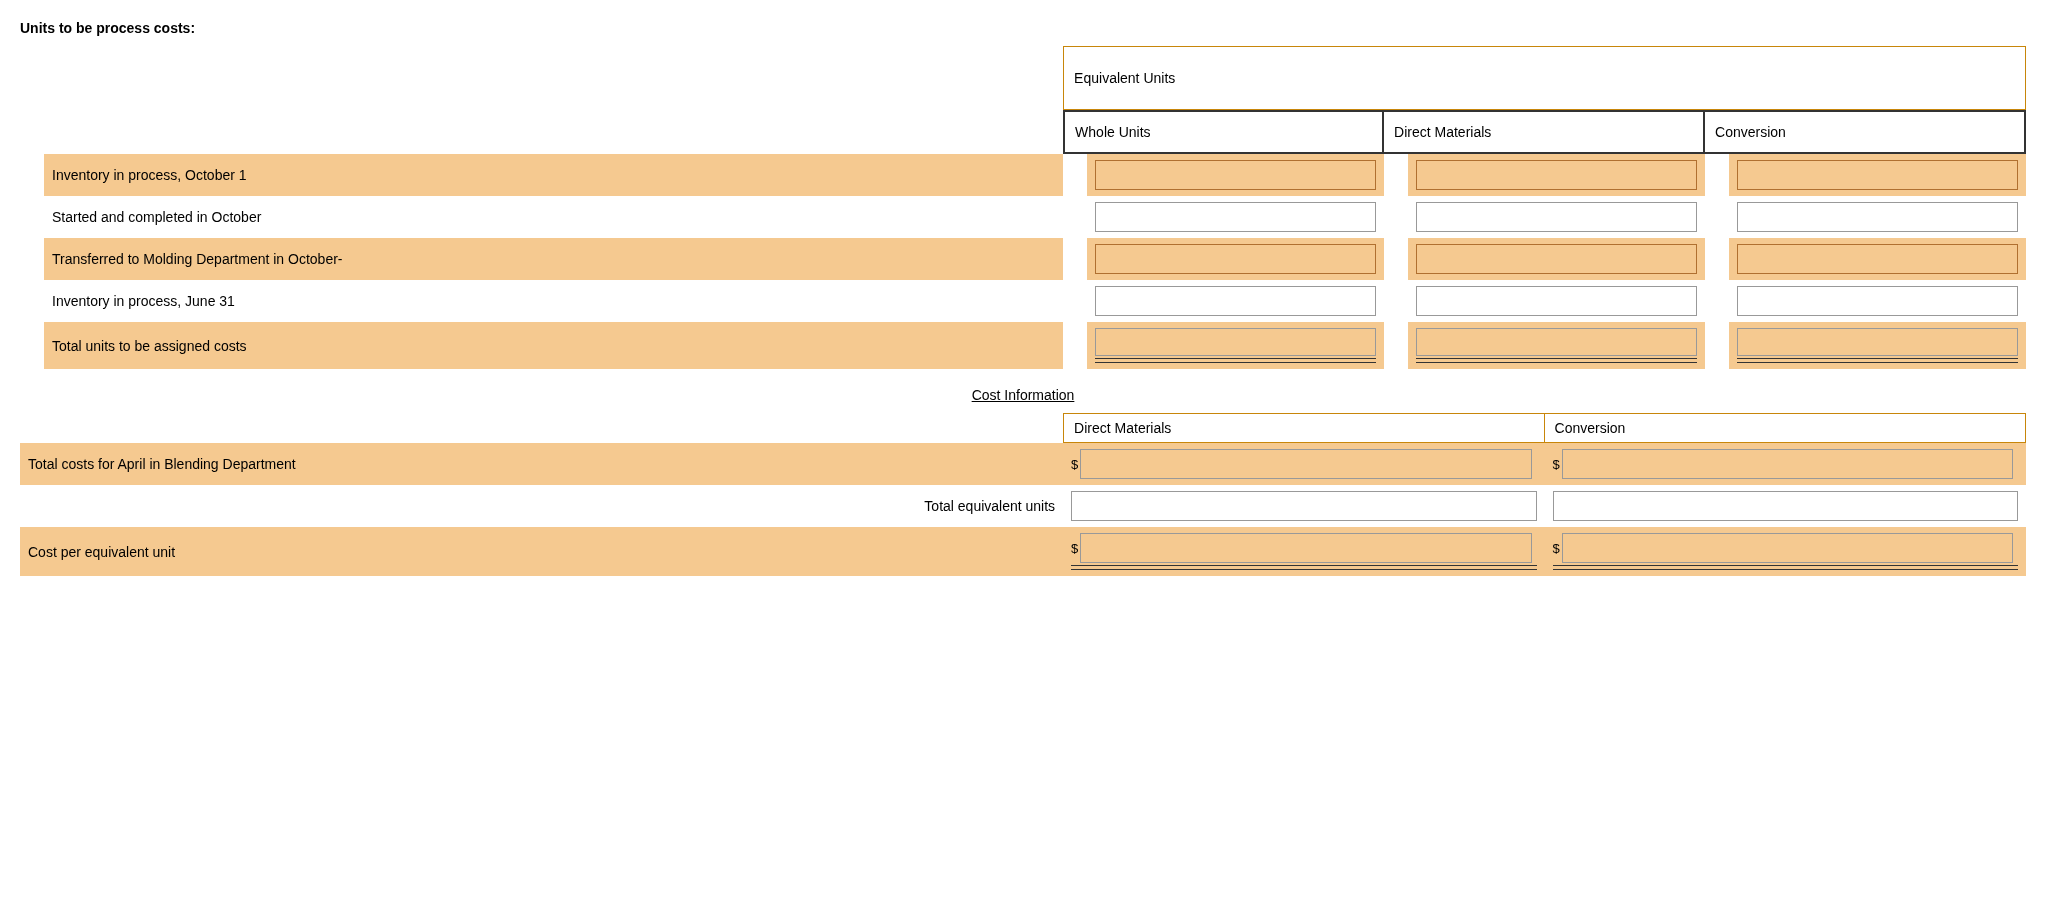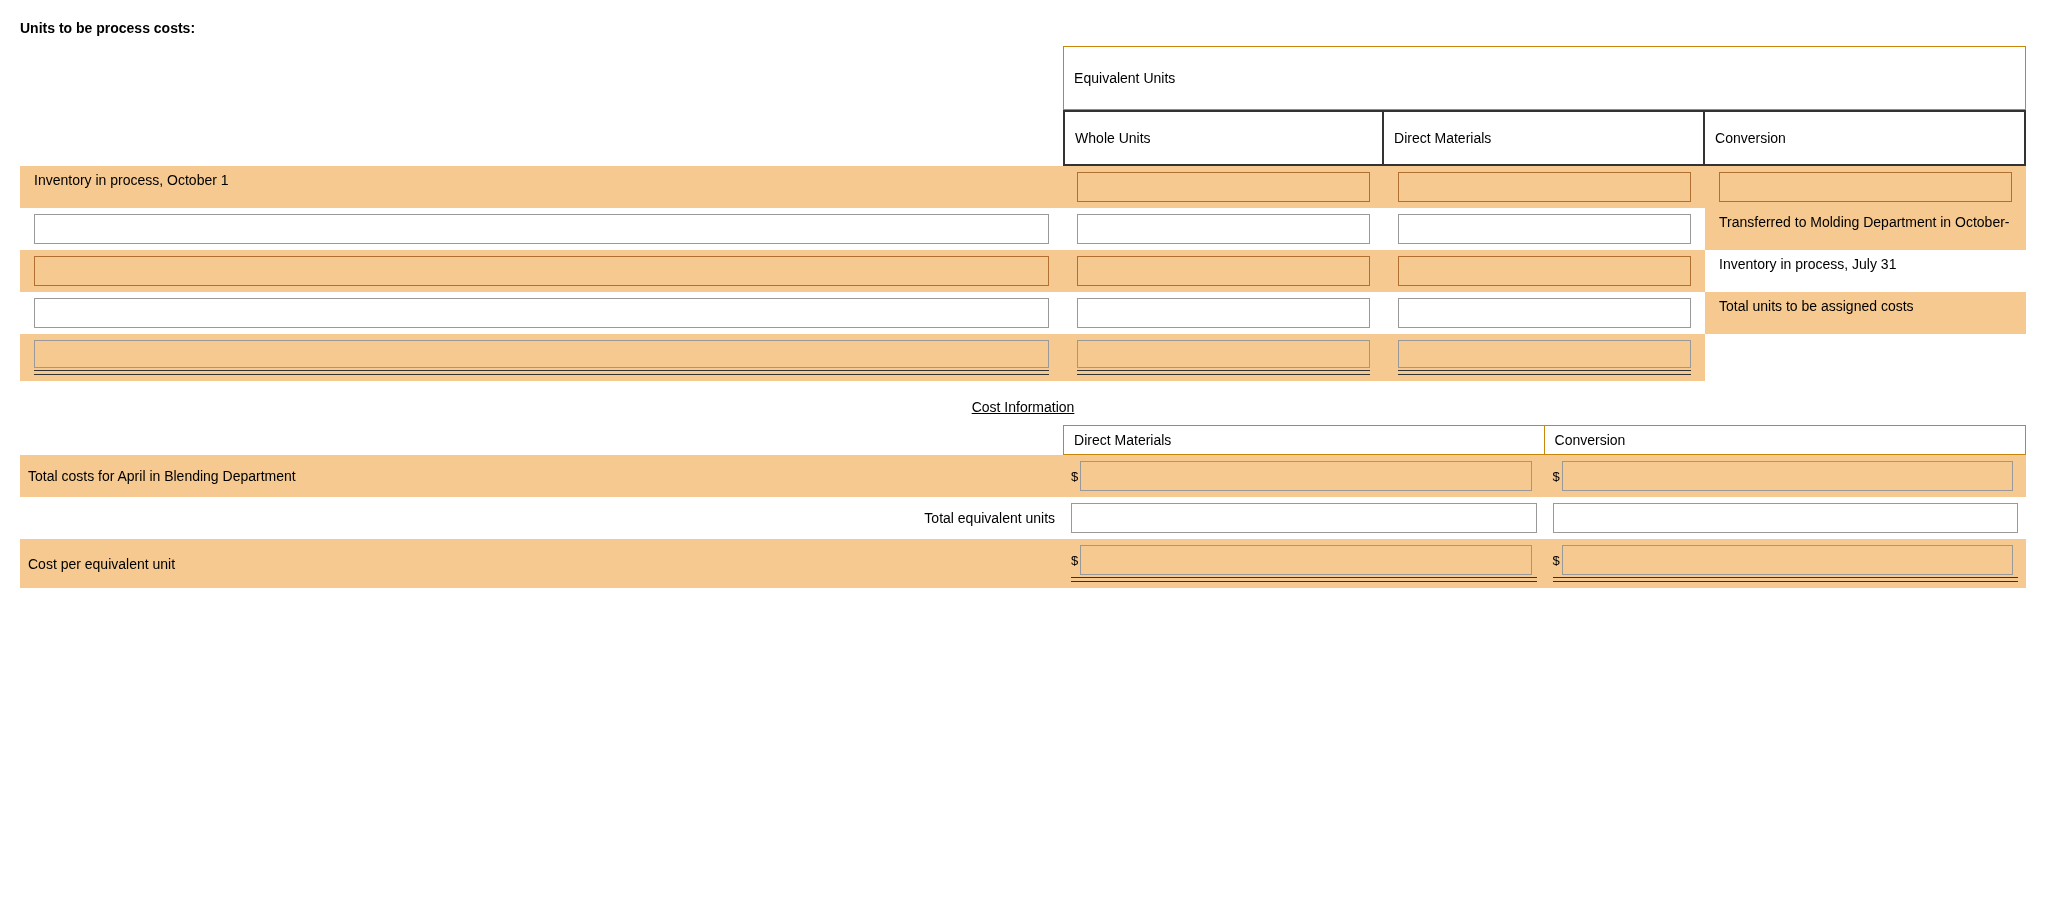--- a/index.html
+++ b/index.html
@@ -64,31 +64,32 @@
       border: 1px solid #c8860a;
       padding: 23px 10px;
       background: #fff;
       font-size: 14px;
       display: flex;
       align-items: center;
     }
 
     .col-header-cell {
       border: 2px solid #333;
-      padding: 18px 10px;
+      padding: 12px 10px;
       background: #fff;
       font-size: 14px;
       display: flex;
       align-items: center;
     }
 
     .grid-cell {
-      padding: 6px 14px;
-      display: flex;
-      align-items: flex-start;
+      padding: 6px 8px;
+      display: flex;
+      align-items: center;
+      margin-left: 24px;
     }
 
     .grid-cell.orange {
       background: #f5c990;
     }
 
     .grid-cell.white {
       background: #fff;
     }
 
@@ -220,20 +221,23 @@
     <div class="grid-cell orange">
       <input type="text" class="field-orange" value="" style="">
     </div>
     <div class="grid-cell orange">
       <input type="text" class="field-orange" value="" style="">
     </div>
     <div class="grid-cell orange">
       <input type="text" class="field-orange" value="" style="">
     </div>
 
+    <div class="grid-cell white label-cell">
+      <span>Started and completed in October</span>
+    </div>
     <div class="grid-cell white">
       <input type="text" class="field" value="" style="">
     </div>
     <div class="grid-cell white">
       <input type="text" class="field" value="" style="">
     </div>
     <div class="grid-cell white">
       <input type="text" class="field" value="" style="">
     </div>
 
@@ -244,21 +248,21 @@
       <input type="text" class="field-orange" value="" style="">
     </div>
     <div class="grid-cell orange">
       <input type="text" class="field-orange" value="" style="">
     </div>
     <div class="grid-cell orange">
       <input type="text" class="field-orange" value="" style="">
     </div>
 
     <div class="grid-cell white label-cell">
-      <span>Inventory in process, July 31</span>
+      <span>Inventory in process, June 31</span>
     </div>
     <div class="grid-cell white">
       <input type="text" class="field" value="" style="">
     </div>
     <div class="grid-cell white">
       <input type="text" class="field" value="" style="">
     </div>
     <div class="grid-cell white">
       <input type="text" class="field" value="" style="">
     </div>

